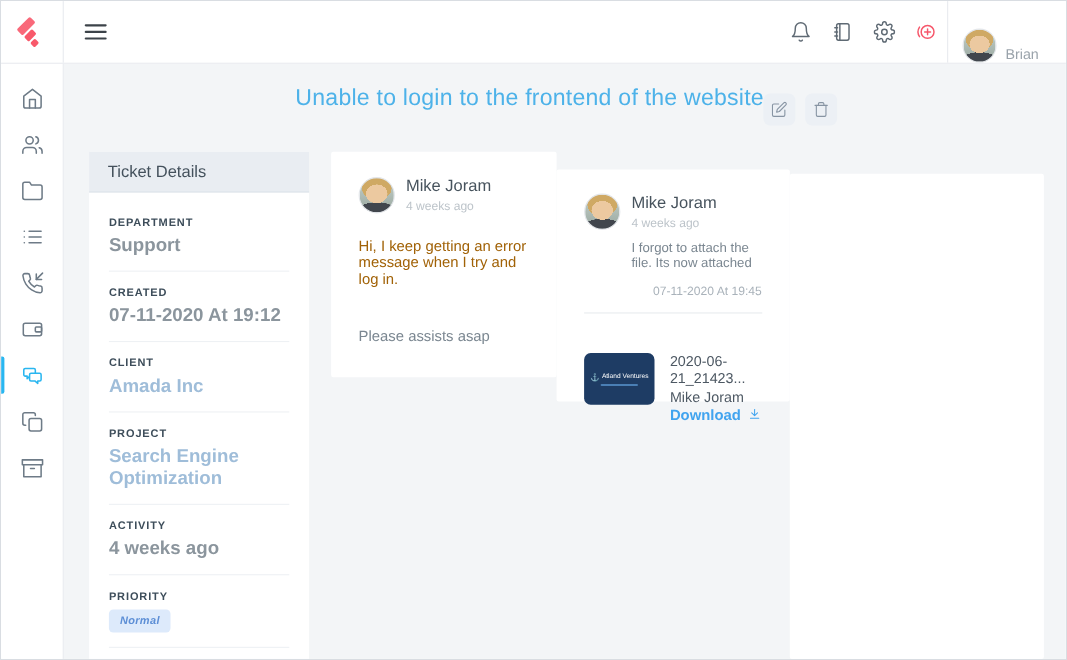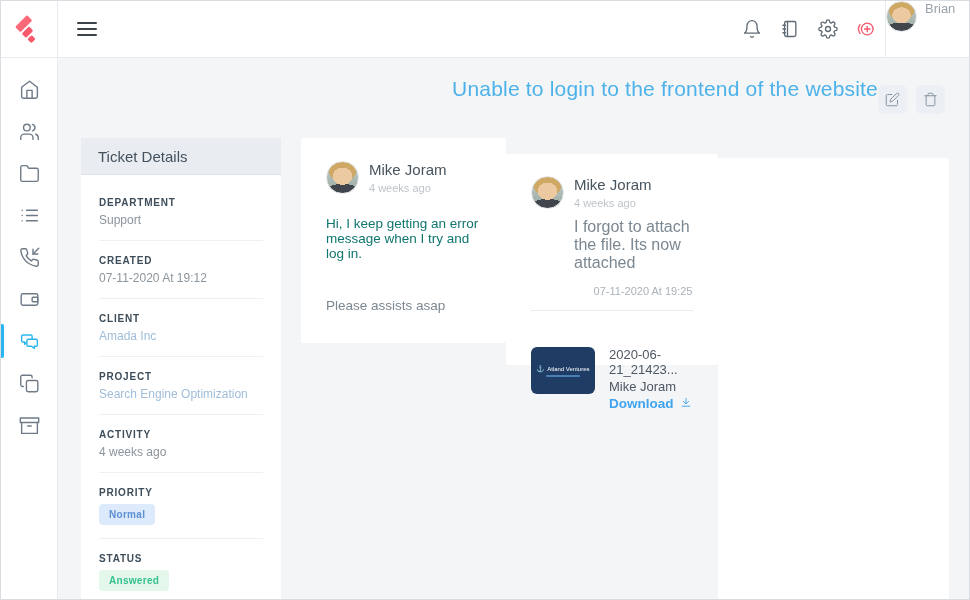--- a/index.html
+++ b/index.html
@@ -10,77 +10,77 @@
   
   .topbar { height:57px; background:#fff; border-bottom:1px solid #e8eaef; display:flex; align-items:stretch; flex:0 0 57px; }
   .logo-box { width:57px; border-right:1px solid #e8eaef; display:flex; align-items:center; justify-content:center; cursor:pointer; }
   .hamburger { width:58px; display:flex; align-items:center; justify-content:center; background:none; border:none; cursor:pointer; }
   .hamburger .bars { display:flex; flex-direction:column; gap:4px; }
   .hamburger .bars span { display:block; width:20px; height:2px; background:#3c4349; border-radius:1px; }
   .tb-spacer { flex:1; }
   .tb-icon { width:38px; background:none; border:none; display:flex; align-items:center; justify-content:center; color:#5f6a74; cursor:pointer; }
   .tb-icon svg { width:20px; height:20px; }
   .tb-icon.red { color:#f6576b; }
-  .tb-user { width:84px; border-left:1px solid #e8eaef; display:flex; align-items:flex-start; gap:8px; cursor:pointer; }
+  .tb-user { width:108px; border-left:1px solid #e8eaef; display:flex; align-items:flex-end; gap:8px; padding-left:13px; cursor:pointer; }
   .avatar { border-radius:50%; background:
       radial-gradient(ellipse 32% 28% at 50% 46%, #ecc9a0 98%, rgba(0,0,0,0) 99%),
       radial-gradient(ellipse 44% 34% at 50% 30%, #cfa964 98%, rgba(0,0,0,0) 99%),
       radial-gradient(ellipse 62% 32% at 50% 102%, #41464d 98%, rgba(0,0,0,0) 99%),
       linear-gradient(#c6d1cb, #98a79f);
       border:1px solid #e3e6ea; }
   .tb-user .avatar { width:31px; height:31px; }
   .tb-user .uname { font-size:13px; color:#9aa3ab; }
 
   
   .shell { flex:1; display:flex; overflow:hidden; }
   .sidebar { width:57px; flex:0 0 57px; background:#fff; border-right:1px solid #e8eaef; padding-top:10px; position:relative; }
   .nav-item { height:42px; display:flex; align-items:center; justify-content:center; color:#6e7b87; cursor:pointer; position:relative; }
   .nav-item svg { width:21px; height:21px; }
   .nav-item.active { color:#29b6f0; }
   .nav-item.active::before { content:""; position:absolute; left:0; top:4px; width:3px; height:34px; background:#29b6f0; border-radius:0 2px 2px 0; }
 
   .main { flex:1; background:#f3f5f7; display:flex; flex-direction:column; overflow:hidden; }
 
   
-  .page-head { display:flex; justify-content:flex-end; align-items:flex-start; padding:19px 24px 0 27px; flex:0 0 auto; }
+  .page-head { display:flex; justify-content:center; align-items:flex-start; padding:19px 24px 0 27px; flex:0 0 auto; }
   .page-title { font-size:21px; font-weight:500; color:#4db2e9; letter-spacing:.2px; }
   .breadcrumb { margin-top:9px; display:flex; align-items:center; gap:8px; font-size:9.5px; font-weight:600; letter-spacing:.9px; color:#98a3ac; }
   .breadcrumb .current { color:#333f49; font-weight:700; }
   .crumb-chev { width:8px; height:10px; color:#c2c9cf; }
   .head-actions { display:flex; gap:9px; margin-top:8px; }
   .action-btn { width:29px; height:29px; border:none; border-radius:6px; background:#ecf0f5; color:#8794a3; display:flex; align-items:center; justify-content:center; cursor:pointer; }
   .action-btn svg { width:15px; height:15px; }
 
   
   .content { flex:1; display:flex; gap:20px; padding:24px 20px 0 23px; overflow:hidden; }
 
   .ticket-panel { width:200px; flex:0 0 200px; background:#fff; display:flex; flex-direction:column; }
   .panel-header { height:37px; flex:0 0 37px; background:#e9edf2; border-bottom:1px solid #dde3e9; display:flex; align-items:center; padding-left:17px; font-size:15px; color:#44515c; }
   .panel-body { padding:22px 18px 12px 18px; }
   .field-label { font-size:10px; font-weight:700; letter-spacing:.8px; color:#3d4d5a; }
-  .field-value { margin-top:5px; font-size:12px; color:#8b959d; }
+  .field-value { margin-top:5px; font-size:17px; color:#8b959d;font-weight:bold; }
   .field-value.link { color:#9fbdd9; cursor:pointer; }
   .p-divider { border:none; border-top:1px solid #eef1f4; margin:13px 0 14px 0; }
   .badge { display:inline-block; margin-top:6px; font-size:10px; font-weight:700; padding:5px 10px; border-radius:4px; letter-spacing:.3px; }
-  .badge.blue { background:#ddeafb; color:#5d8fd6; }
+  .badge.blue { background:#ddeafb; color:#5d8fd6;font-style:italic; }
   .badge.green { background:#e3f7eb; color:#35c28c; }
 
   .messages { flex:1; display:flex; flex-direction:row; min-width:0; }
   .msg-card { background:#fff; border-radius:2px; }
   .card1 { height:205px; flex:0 0 205px; padding:23px 25px; }
   .card2 { height:211px; flex:0 0 211px; padding:22px 25px; margin-top:16px; }
   .card3 { flex:1; margin-top:20px; min-height:8px; }
 
   .msg-head { display:flex; gap:10px; align-items:flex-start; }
   .msg-avatar { width:33px; height:33px; flex:0 0 33px; }
   .msg-author { font-size:15px; color:#47535d; }
   .msg-time { margin-top:4px; font-size:11px; color:#bdc4ca; }
-  .msg-line1 { margin-top:22px; font-size:13.5px; color:#0f766e; }
+  .msg-line1 { margin-top:22px; font-size:13.5px; color:#a16207; }
   .msg-line2 { margin-top:37px; font-size:13.5px; color:#7b8791; }
-  .msg-inline-body { margin-top:9px; font-size:16px; color:#7b8791; }
+  .msg-inline-body { margin-top:9px; font-size:12px; color:#7b8791; }
   .msg-stamp { text-align:right; margin-top:13px; font-size:11px; color:#a9b2ba; }
   .c-divider { border:none; border-top:1px solid #e8ebee; margin-top:13px; }
 
   .attachment { margin-top:36px; display:flex; gap:14px; }
   .att-thumb { width:64px; height:47px; flex:0 0 64px; border-radius:6px; background:#1e3c64; display:flex; flex-direction:column; align-items:center; justify-content:center; gap:2px; cursor:pointer; }
   .att-brand { display:flex; align-items:center; gap:2px; color:#fff; font-size:6px; white-space:nowrap; }
   .att-brand .mark { color:#5bc6f0; font-size:7px; }
   .att-tagline { width:34px; height:2px; background:#4a7fb5; border-radius:1px; }
   .att-name { font-size:13px; color:#4d5863; }
   .att-uploader { margin-top:2px; font-size:13px; color:#4d5863; }
@@ -295,21 +295,21 @@
 
           <article class="msg-card card2">
             <div class="msg-head">
               <span class="avatar msg-avatar"></span>
               <div style="flex:1; min-width:0;">
                 <div class="msg-author">Mike Joram</div>
                 <div class="msg-time">4 weeks ago</div>
                 <div class="msg-inline-body">I forgot to attach the file. Its now attached</div>
               </div>
             </div>
-            <div class="msg-stamp">07-11-2020 At 19:25</div>
+            <div class="msg-stamp">07-11-2020 At 19:45</div>
             <hr class="c-divider">
             <div class="attachment">
               <div class="att-thumb">
                 <div class="att-brand">
                   <span class="mark">⚓</span>
                   <span>Atland Ventures</span>
                 </div>
                 <div class="att-tagline"></div>
               </div>
               <div>

